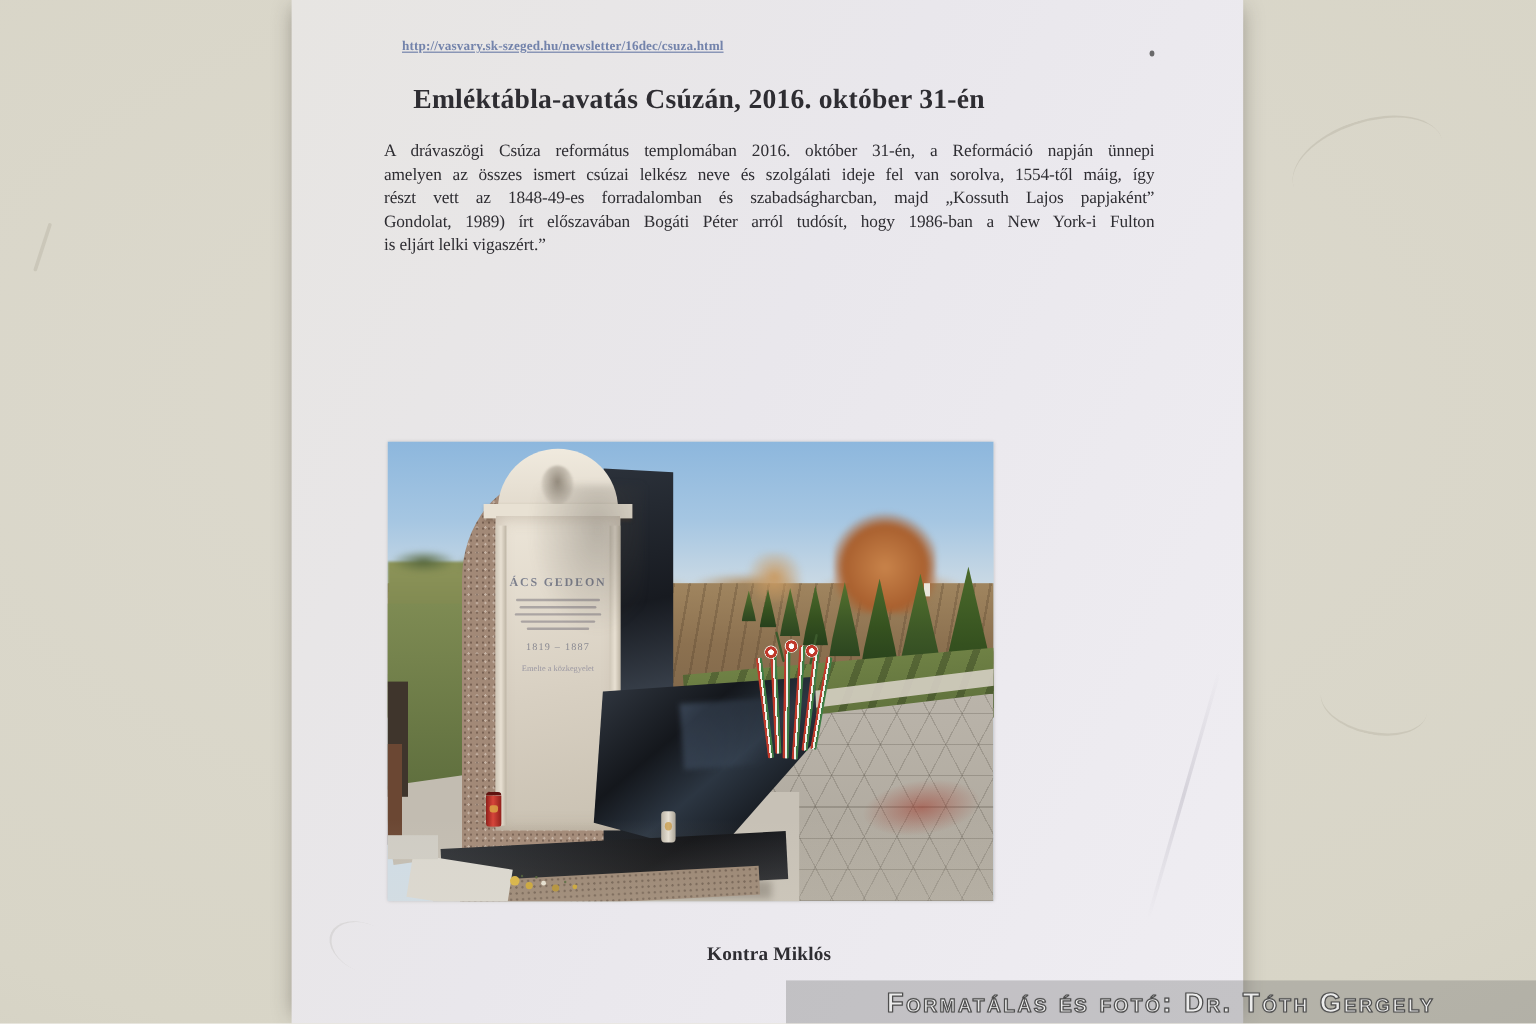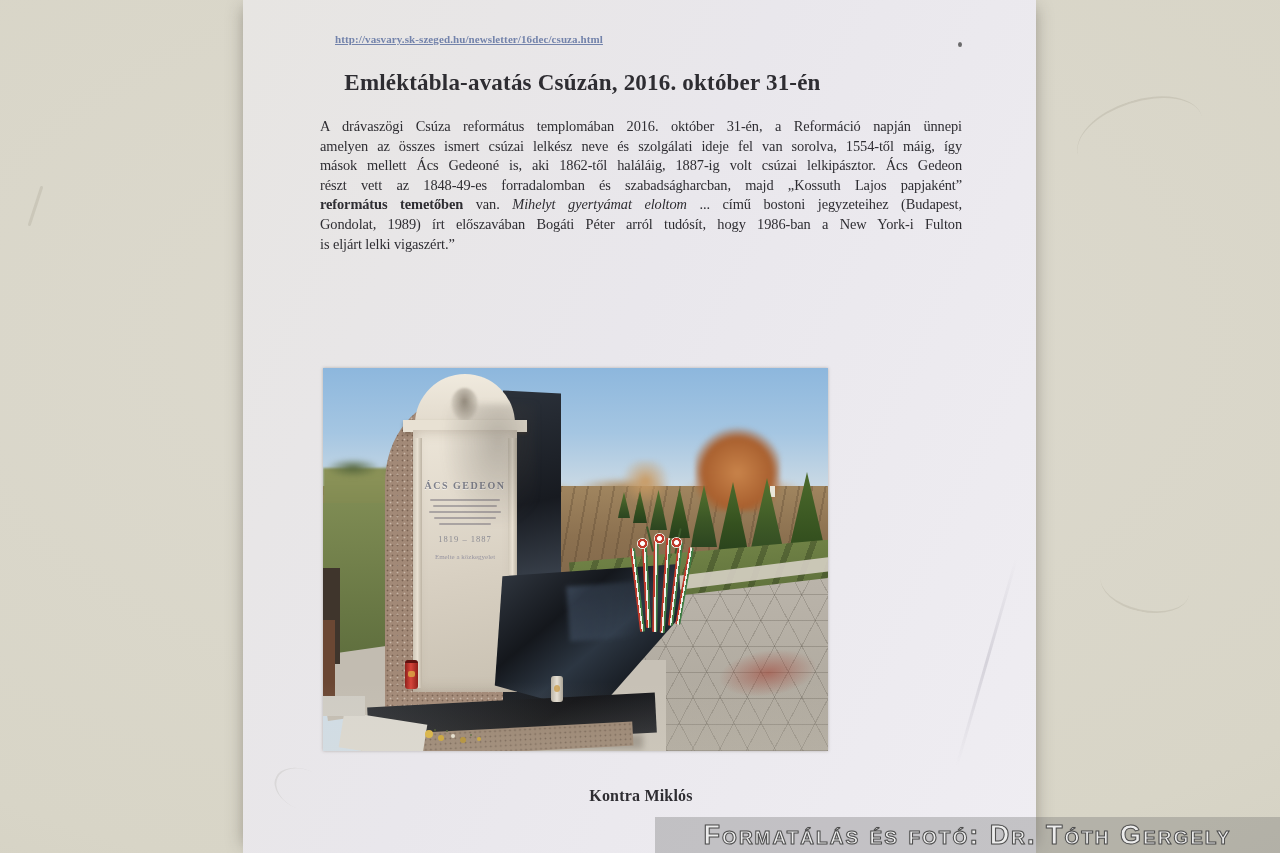--- a/index.html
+++ b/index.html
@@ -50,21 +50,21 @@
   .st-b{font-weight:bold;}
   .st-i{font-style:italic;}
   .st-h{background:var(--highlight);padding:1px 7px 2px 3px;}
   .caption{position:absolute;left:77px;top:787px;width:642px;text-align:center;
     font-size:16px;font-weight:bold;color:var(--ink);letter-spacing:.2px;}
   
   .watermark{
     position:absolute;left:655px;top:817px;right:0;height:36px;
     display:flex;align-items:center;justify-content:center;
     background:rgba(105,105,105,.32);
-    font-family:"Liberation Sans",sans-serif;font-weight:bold;font-size:27px;
+    font-family:"Liberation Sans",sans-serif;font-weight:bold;font-size:23px;
     font-variant:small-caps;letter-spacing:2px;color:#ececec;
     -webkit-text-stroke:1px #4e4e4e;text-shadow:0 0 1px #555;white-space:nowrap;
   }
   
   .photo{position:absolute;left:80px;top:368px;width:505px;height:383px;margin:0;
     overflow:hidden;background:#cfdce6;box-shadow:0 0 3px rgba(80,70,60,.35);}
   .photo *{position:absolute;}
   .sky{left:0;top:0;width:505px;height:145px;
     background:linear-gradient(180deg,#8db7dd 0%,#a5c6e2 45%,#c8d8e4 80%,#ddddd0 100%);}
   .far-band{left:0;top:90px;width:505px;height:52px;filter:blur(2px);
@@ -204,23 +204,21 @@
 
 <div class="paper">
   <span class="doc-url">http://vasvary.sk-szeged.hu/newsletter/16dec/csuza.html</span>
   <div class="speck"></div>
   <div class="title-wrap">
     <span class="doc-title">Emléktábla-avatás Csúzán, 2016. október 31-én</span>
   </div>
   <div class="article" id="article-lines">
       <div class="line"><span>A drávaszögi Csúza református templomában 2016. október 31-én, a Reformáció napján ünnepi</span></div>
       <div class="line"><span>amelyen az összes ismert csúzai lelkész neve és szolgálati ideje fel van sorolva, 1554-től máig, így</span></div>
-      <div class="line"><span>mások mellett Ács Gedeoné is, aki 1862-től haláláig, 1887-ig volt csúzai lelkipásztor. Ács Gedeon</span></div>
       <div class="line"><span>részt vett az 1848-49-es forradalomban és szabadságharcban, majd „Kossuth Lajos papjaként”</span></div>
-      <div class="line"><span class="st-b">református temetőben</span><span> van. </span><span class="st-i">Mihelyt gyertyámat eloltom</span><span> ... című bostoni jegyzeteihez (Budapest,</span></div>
       <div class="line"><span>Gondolat, 1989) írt előszavában Bogáti Péter arról tudósít, hogy 1986-ban a New York-i Fulton</span></div>
       <div class="line"><span>is eljárt lelki vigaszért.”</span></div>
     </div>
 
   <figure class="photo">
     <div class="sky"></div>
     <div class="far-band"></div>
     <div class="field"></div>
     <div class="field-left"></div>
     <div class="far-trees-left"></div>

